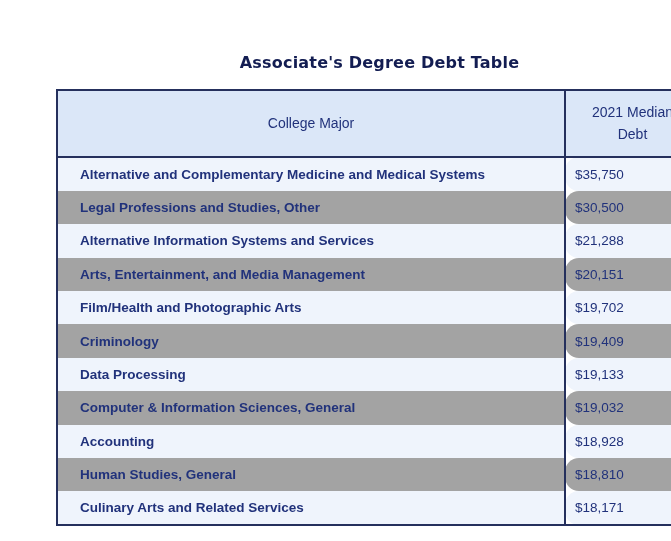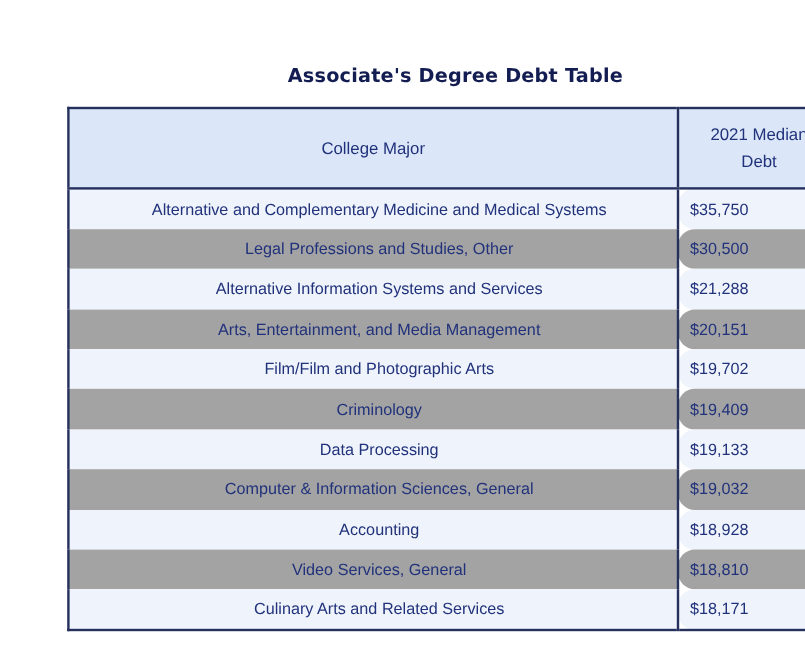--- a/index.html
+++ b/index.html
@@ -55,21 +55,21 @@
   th.debt-header .wrap-span {
     display: inline-block;
     max-width: 92px;
   }
   tbody td {
     height: 33.4px;
     vertical-align: middle;
     background: #a3a3a3;
   }
   tbody tr:nth-child(odd) td { background: #eff4fc; }
-  td.major-cell { padding-left: 10px; text-align: center; }
+  td.major-cell { padding-left: 22px; text-align: left; font-weight: bold; }
   td.debt-cell  { padding-left: 9px;  text-align: left; border-left: 2px solid #25305d; border-radius: 14px; }
 </style>
 </head>
 <body>
 
 <div class="page">
   <div class="page-title">Associate's Degree Debt Table</div>
 
   <table class="debt-table">
     <colgroup>
@@ -95,41 +95,41 @@
         </tr>
         <tr>
           <td class="major-cell">Alternative Information Systems and Services</td>
           <td class="debt-cell">$21,288</td>
         </tr>
         <tr>
           <td class="major-cell">Arts, Entertainment, and Media Management</td>
           <td class="debt-cell">$20,151</td>
         </tr>
         <tr>
-          <td class="major-cell">Film/Film and Photographic Arts</td>
+          <td class="major-cell">Film/Health and Photographic Arts</td>
           <td class="debt-cell">$19,702</td>
         </tr>
         <tr>
           <td class="major-cell">Criminology</td>
           <td class="debt-cell">$19,409</td>
         </tr>
         <tr>
           <td class="major-cell">Data Processing</td>
           <td class="debt-cell">$19,133</td>
         </tr>
         <tr>
           <td class="major-cell">Computer &amp; Information Sciences, General</td>
           <td class="debt-cell">$19,032</td>
         </tr>
         <tr>
           <td class="major-cell">Accounting</td>
           <td class="debt-cell">$18,928</td>
         </tr>
         <tr>
-          <td class="major-cell">Video Services, General</td>
+          <td class="major-cell">Human Studies, General</td>
           <td class="debt-cell">$18,810</td>
         </tr>
         <tr>
           <td class="major-cell">Culinary Arts and Related Services</td>
           <td class="debt-cell">$18,171</td>
         </tr>
       </tbody>
   </table>
 </div>
 

